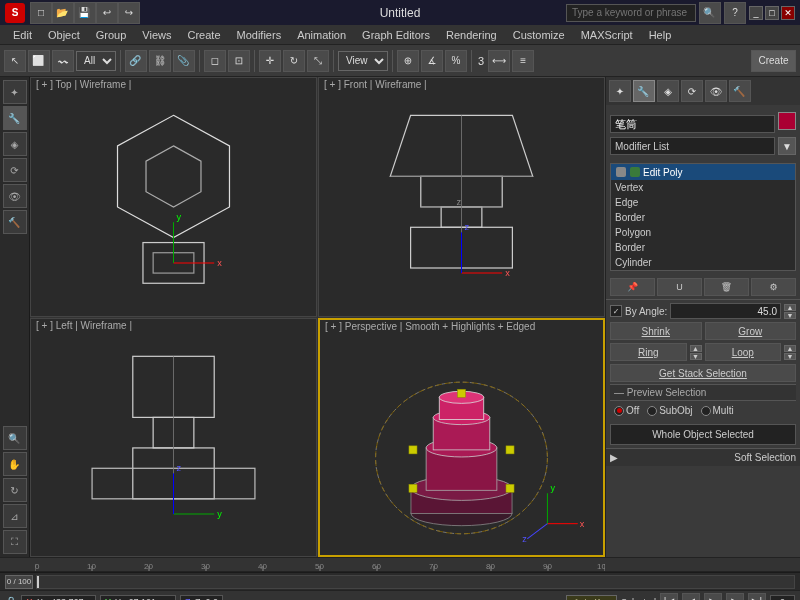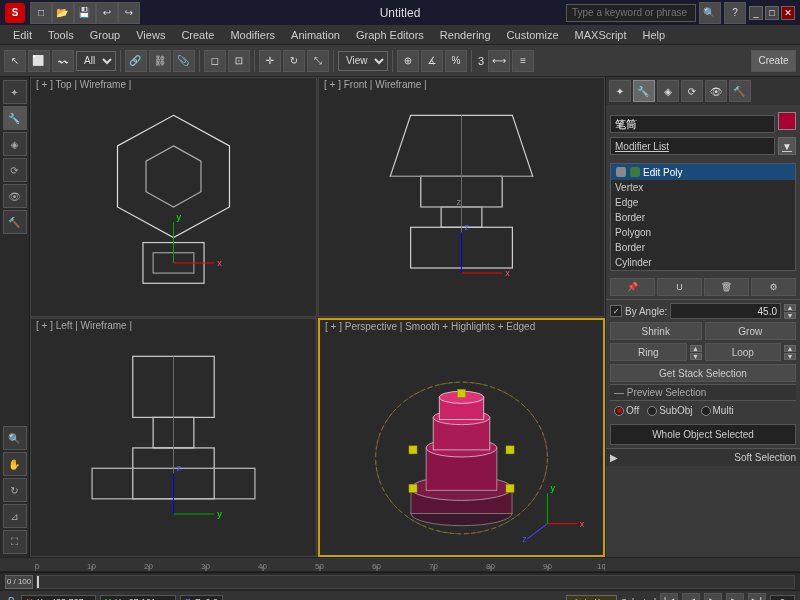--- a/index.html
+++ b/index.html
@@ -168,21 +168,20 @@
       width: 18px; height: 18px;
       background: #aa0033;
       border: 1px solid #888;
     }
 
     
     .rp-modifier-row {
       display: flex;
       padding: 0 4px 4px 4px;
       gap: 3px;
-      text-decoration: underline;
     }
     .rp-modifier-label {
       flex: 1;
       background: #222;
       border: 1px solid #555;
       color: #ccc;
       font-size: 10px;
       padding: 2px 4px;
       height: 18px;
       display: flex; align-items: center;
@@ -265,21 +264,21 @@
       text-align: right;
     }
     .rp-button {
       height: 18px;
       background: #4a4a4a;
       border: 1px solid #555;
       color: #ccc;
       font-size: 10px;
       cursor: pointer;
       padding: 0 5px;
-      display: flex; align-items: center; justify-content: center;
+      display: flex; align-items: center; justify-content: center; text-decoration: underline;
     }
     .rp-button.wide { width: 100%; margin-bottom: 2px; }
 
     
     .preview-label {
       color: #aaa;
       font-size: 10px;
       background: #333;
       padding: 2px 4px;
       border-top: 1px solid #555;
@@ -410,21 +409,21 @@
     <div class="win-controls">
       <div class="win-ctrl">_</div>
       <div class="win-ctrl">□</div>
       <div class="win-ctrl" style="background:#800;">✕</div>
     </div>
   </div>
 </div>
 
 <div id="menubar">
   <span>Edit</span>
-  <span>Tools</span>
+  <span>Object</span>
   <span>Group</span>
   <span>Views</span>
   <span>Create</span>
   <span>Modifiers</span>
   <span>Animation</span>
   <span>Graph Editors</span>
   <span>Rendering</span>
   <span>Customize</span>
   <span>MAXScript</span>
   <span>Help</span>

